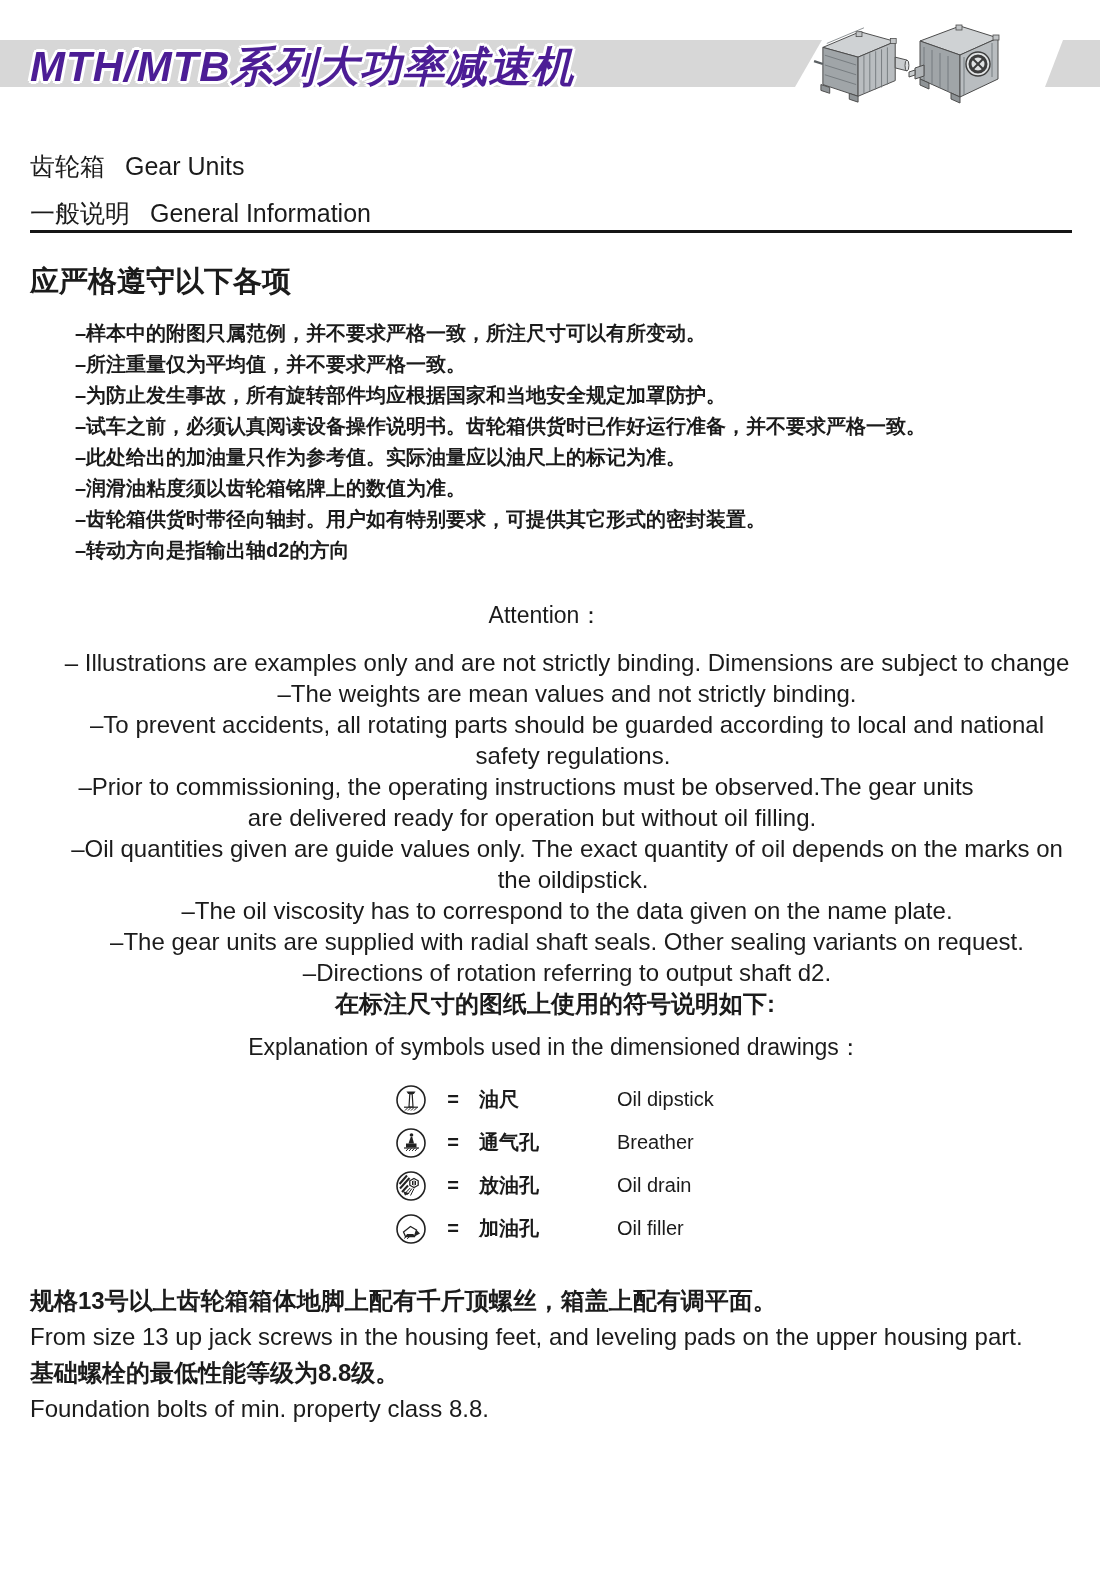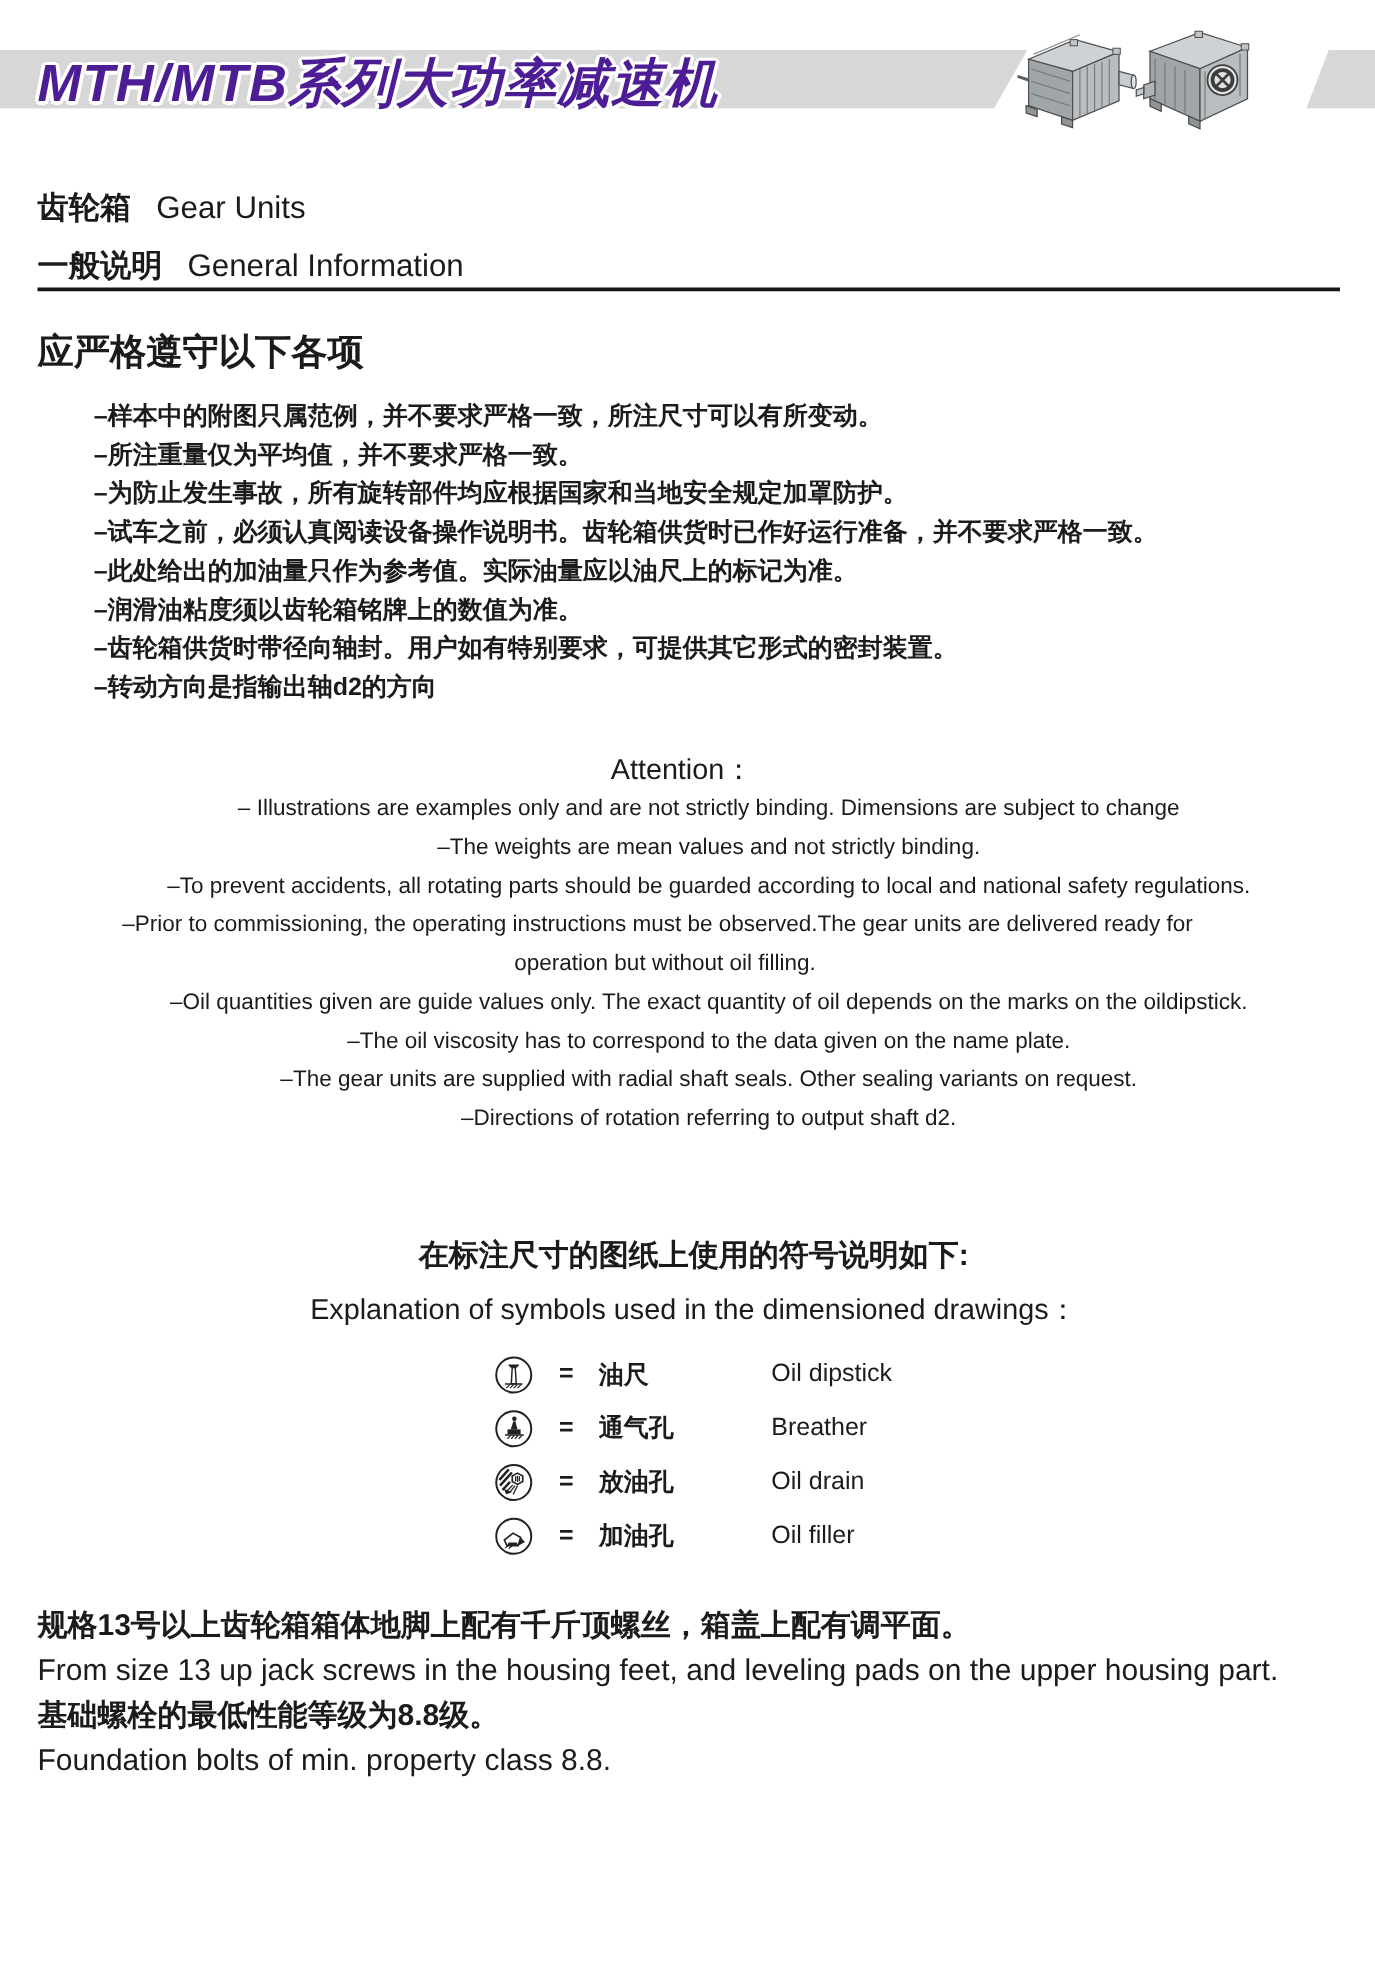--- a/index.html
+++ b/index.html
@@ -22,32 +22,32 @@
     text-shadow:-2px -2px 0 #fff,2px -2px 0 #fff,-2px 2px 0 #fff,2px 2px 0 #fff,
                  3px 0 0 #fff,-3px 0 0 #fff,0 3px 0 #fff,0 -3px 0 #fff;
   }
   .gearbox{position:absolute;}
   .gearbox-1{left:812px;top:20px;width:98px;height:88px;}
   .gearbox-2{left:908px;top:15px;width:102px;height:93px;}
 
   
   .section-header{position:absolute;left:30px;top:150px;}
   .sh-line{margin:0 0 14px 0;font-size:25px;line-height:1.3;}
-  .sh-line .zh{font-weight:bold;margin-right:20px;}
+  .sh-line .zh{font-weight:normal;margin-right:20px;}
   .rule{position:absolute;left:30px;top:230px;width:1042px;height:3px;background:#161616;}
   #notice-zh{position:absolute;left:30px;top:252px;width:1050px;}
   #notice-zh .h1{margin:0;font-size:25px;font-weight:bold;}
   #notice-zh .h2{margin:10px 0 0 0;font-size:29px;font-weight:bold;}
   .plain-list{list-style:none;margin:0;padding:0;}
   #notice-zh .plain-list{margin:16px 0 0 45px;font-size:20px;font-weight:bold;line-height:31px;}
 
   #notice-en{position:absolute;left:18px;top:600px;width:1055px;text-align:center;}
   #notice-en .h1{margin:0;font-size:23px;font-weight:normal;}
   #notice-en .h2{margin:14px 0 0 0;font-size:23px;font-weight:normal;}
-  #notice-en .plain-list{margin:0 0 0 43px;font-size:18px;line-height:31px;}
+  #notice-en .plain-list{margin:16px 0 0 43px;font-size:24px;line-height:31px;}
   #notice-en .plain-list li{padding-left:12px;text-indent:-12px;}
   #notice-en .plain-list li.wrap-narrow{max-width:918px;}
 
   
   #symbols{position:absolute;left:30px;top:988px;width:1050px;text-align:center;}
   #symbols .h-zh{margin:0;font-size:24px;font-weight:bold;}
   #symbols .h-en{margin:12px 0 0 0;font-size:23px;font-weight:normal;}
   .sym-table{position:absolute;left:395px;top:1078px;}
   .sym-row{display:flex;align-items:center;height:43px;}
   .sym-icon{width:32px;height:32px;flex:0 0 32px;}

